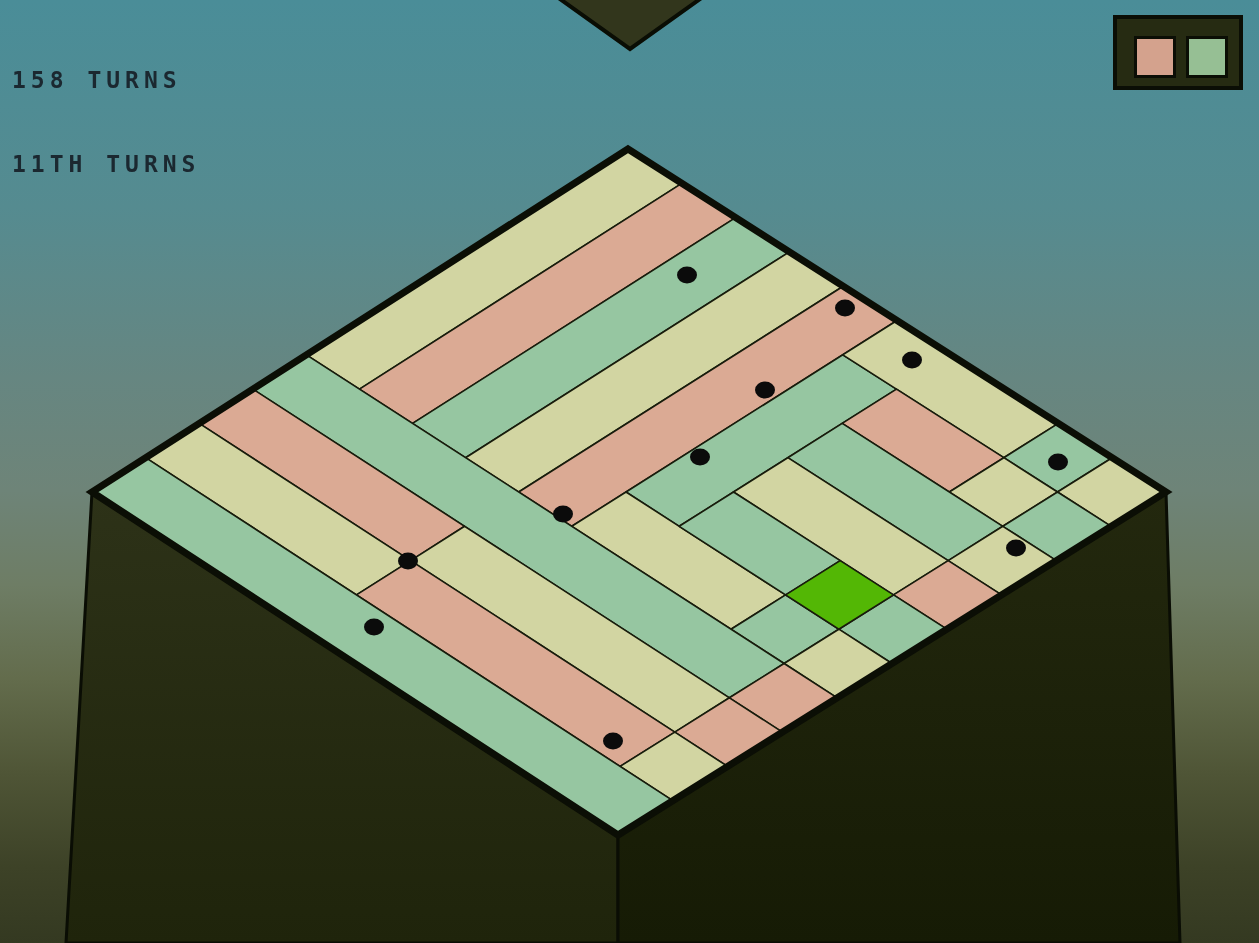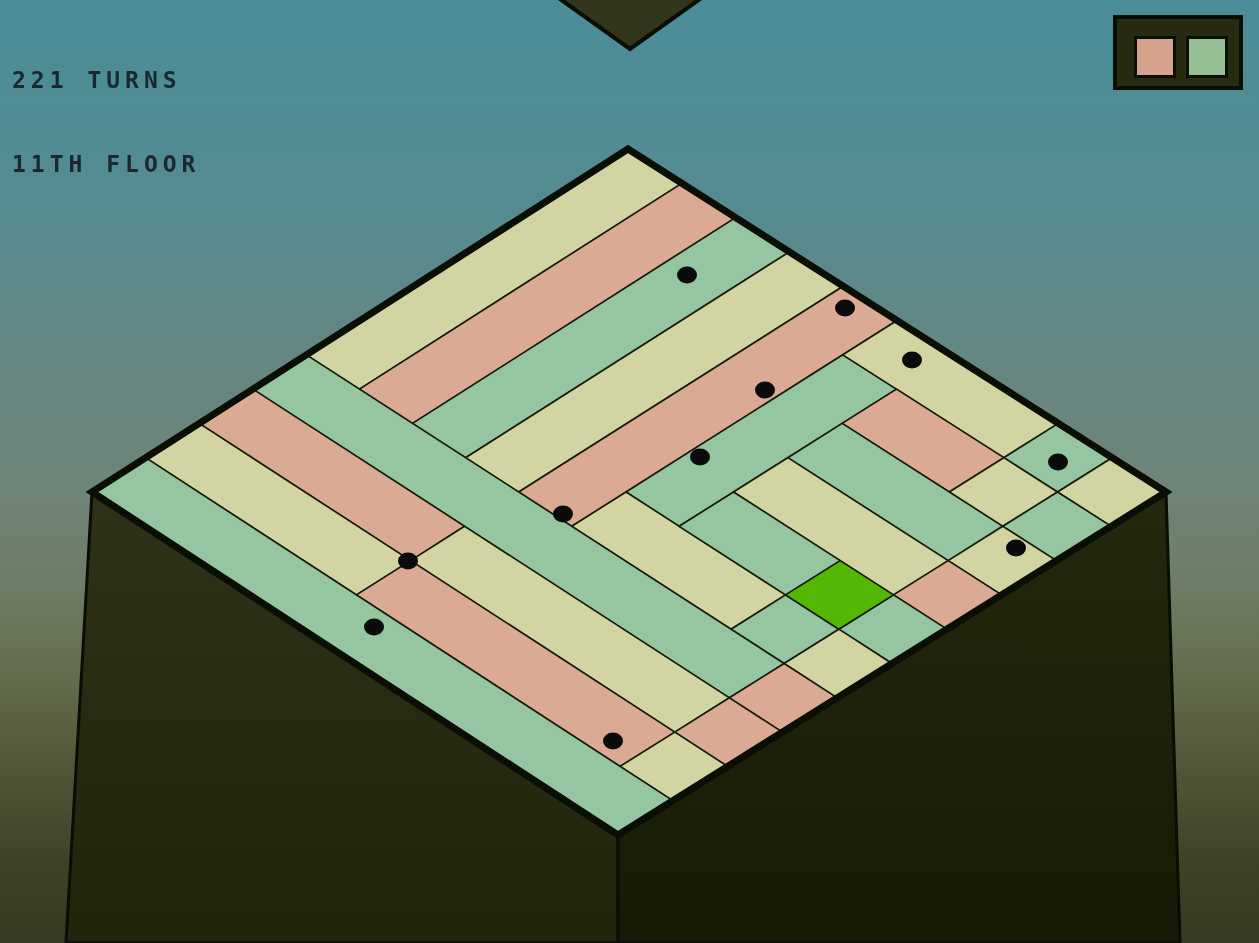--- a/index.html
+++ b/index.html
@@ -24,22 +24,22 @@
     position:absolute;top:17px;width:36px;height:36px;
     border:3px solid #0b0e05;box-sizing:content-box;
   }
   .swatch.s0{left:17px;}
   .swatch.s1{left:69px;}
 </style>
 </head>
 <body>
 
 <div class="hud" style="color: rgb(27, 40, 48);">
-  <div>221 TURNS</div>
-  <div>11TH FLOOR</div>
+  <div>158 TURNS</div>
+  <div>11TH TURNS</div>
 </div>
 
 <div class="legend">
   <span class="swatch s0" style="background: rgb(212, 162, 141);"></span>
   <span class="swatch s1" style="background: rgb(150, 191, 148);"></span>
 </div>
 
 <svg id="board-svg" width="1259" height="943" viewBox="0 0 1259 943">
     <defs>
       <linearGradient id="gL" x1="0" y1="0" x2="0" y2="1">

